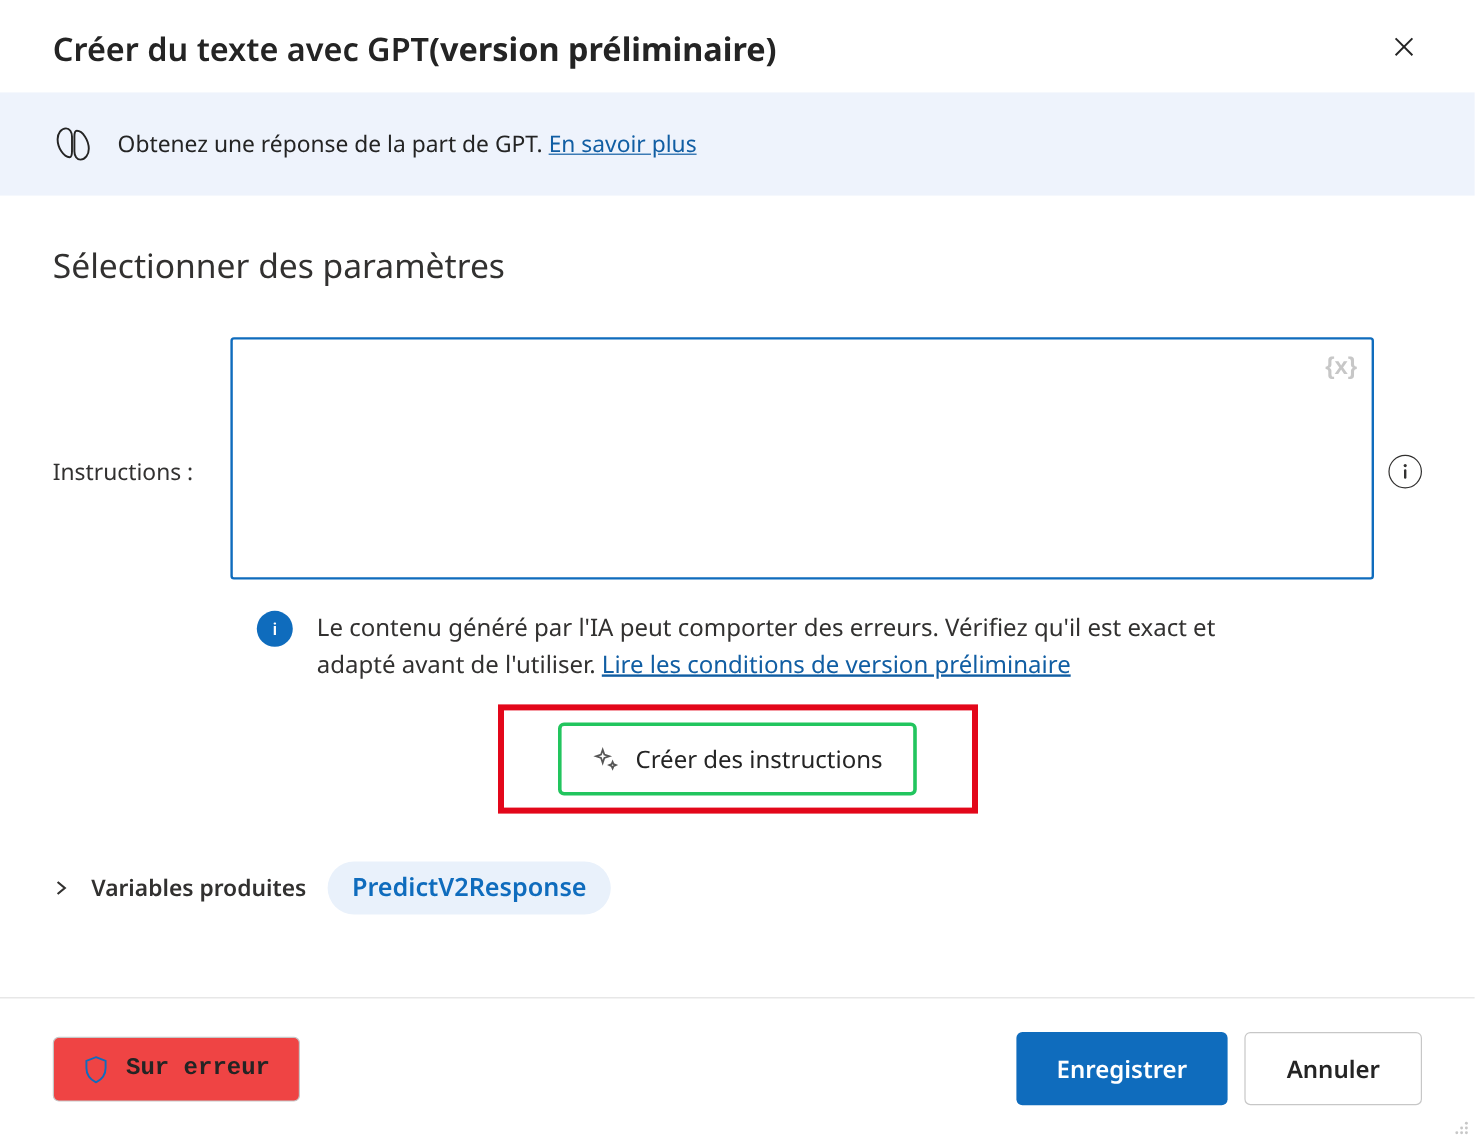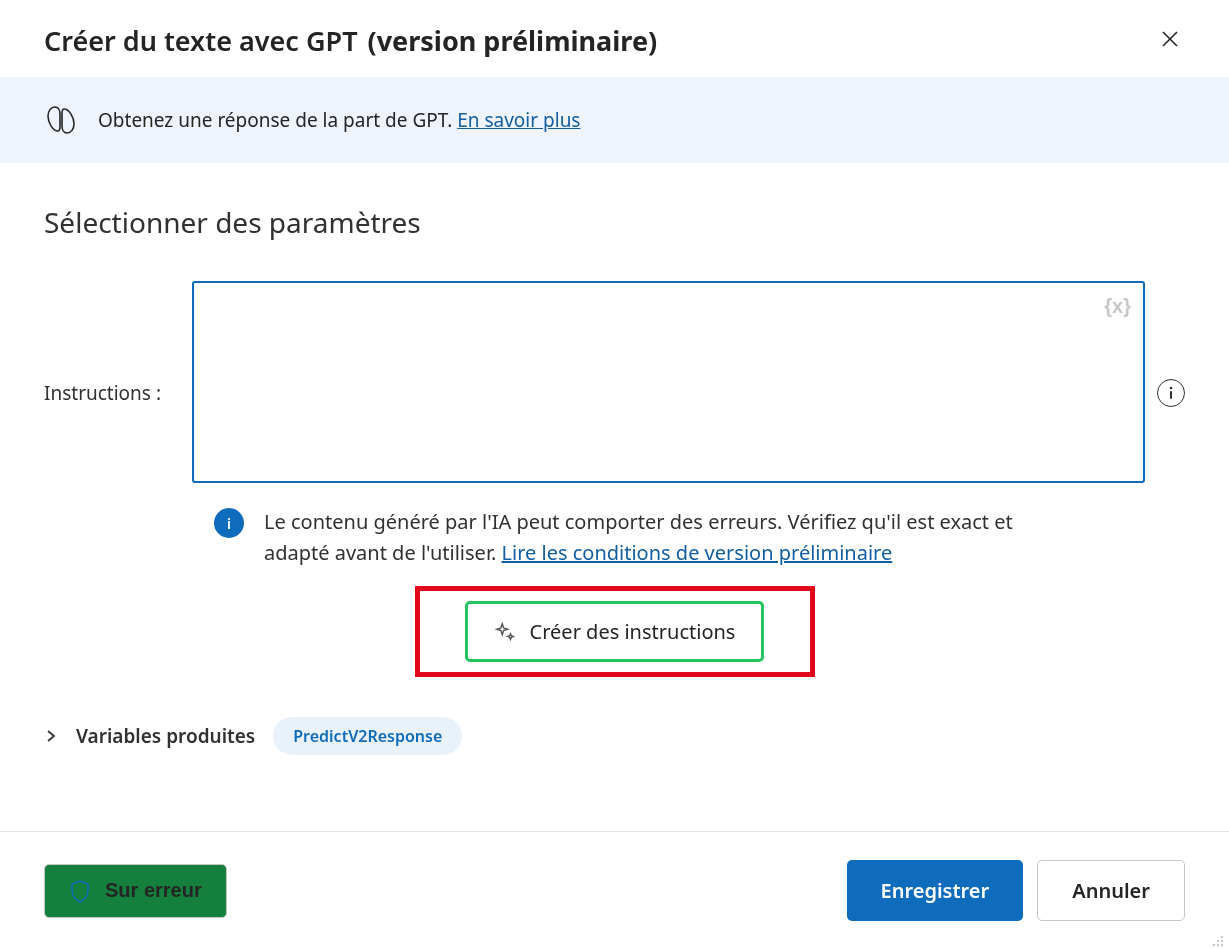--- a/index.html
+++ b/index.html
@@ -23,21 +23,20 @@
   }
   .dialog-header {
     display: flex;
     align-items: center;
     justify-content: space-between;
     padding: 22px 44px 18px 44px;
   }
   .dialog-title-wrap {
     display: flex;
     align-items: baseline;
-    gap: 10px;
     font-size: 27px;
     font-weight: 600;
     color: #242424;
   }
   .dialog-title-suffix {
     font-weight: 700;
   }
   .close-btn {
     background: none;
     border: none;
@@ -194,45 +193,45 @@
   .vars-label {
     font-weight: 600;
     font-size: 19px;
     color: #323130;
   }
   .pill {
     background: #e9f1fb;
     color: #0f6cbd;
     border-radius: 22px;
     padding: 8px 20px;
-    font-size: 16px;
+    font-size: 21px;
     font-weight: 600;
     cursor: pointer;
   }
   .footer {
     border-top: 1px solid #e1e1e1;
     padding: 28px 44px;
     display: flex;
     align-items: center;
     justify-content: space-between;
     position: relative;
   }
   .on-error-btn {
     display: inline-flex;
     align-items: center;
     gap: 14px;
-    background: #15803d;
+    background: #ef4444;
     border: 1px solid #c7c7c7;
     border-radius: 5px;
     padding: 14px 24px;
     font-size: 20px;
     font-weight: 600;
     color: #242424;
     cursor: pointer;
-    font-family: Liberation Sans, sans-serif;
+    font-family: Liberation Mono, monospace;
   }
   .on-error-btn .shield {
     color: #0f6cbd;
     display: inline-flex;
   }
   .footer-right {
     display: flex;
     gap: 14px;
   }
   .btn-primary {

